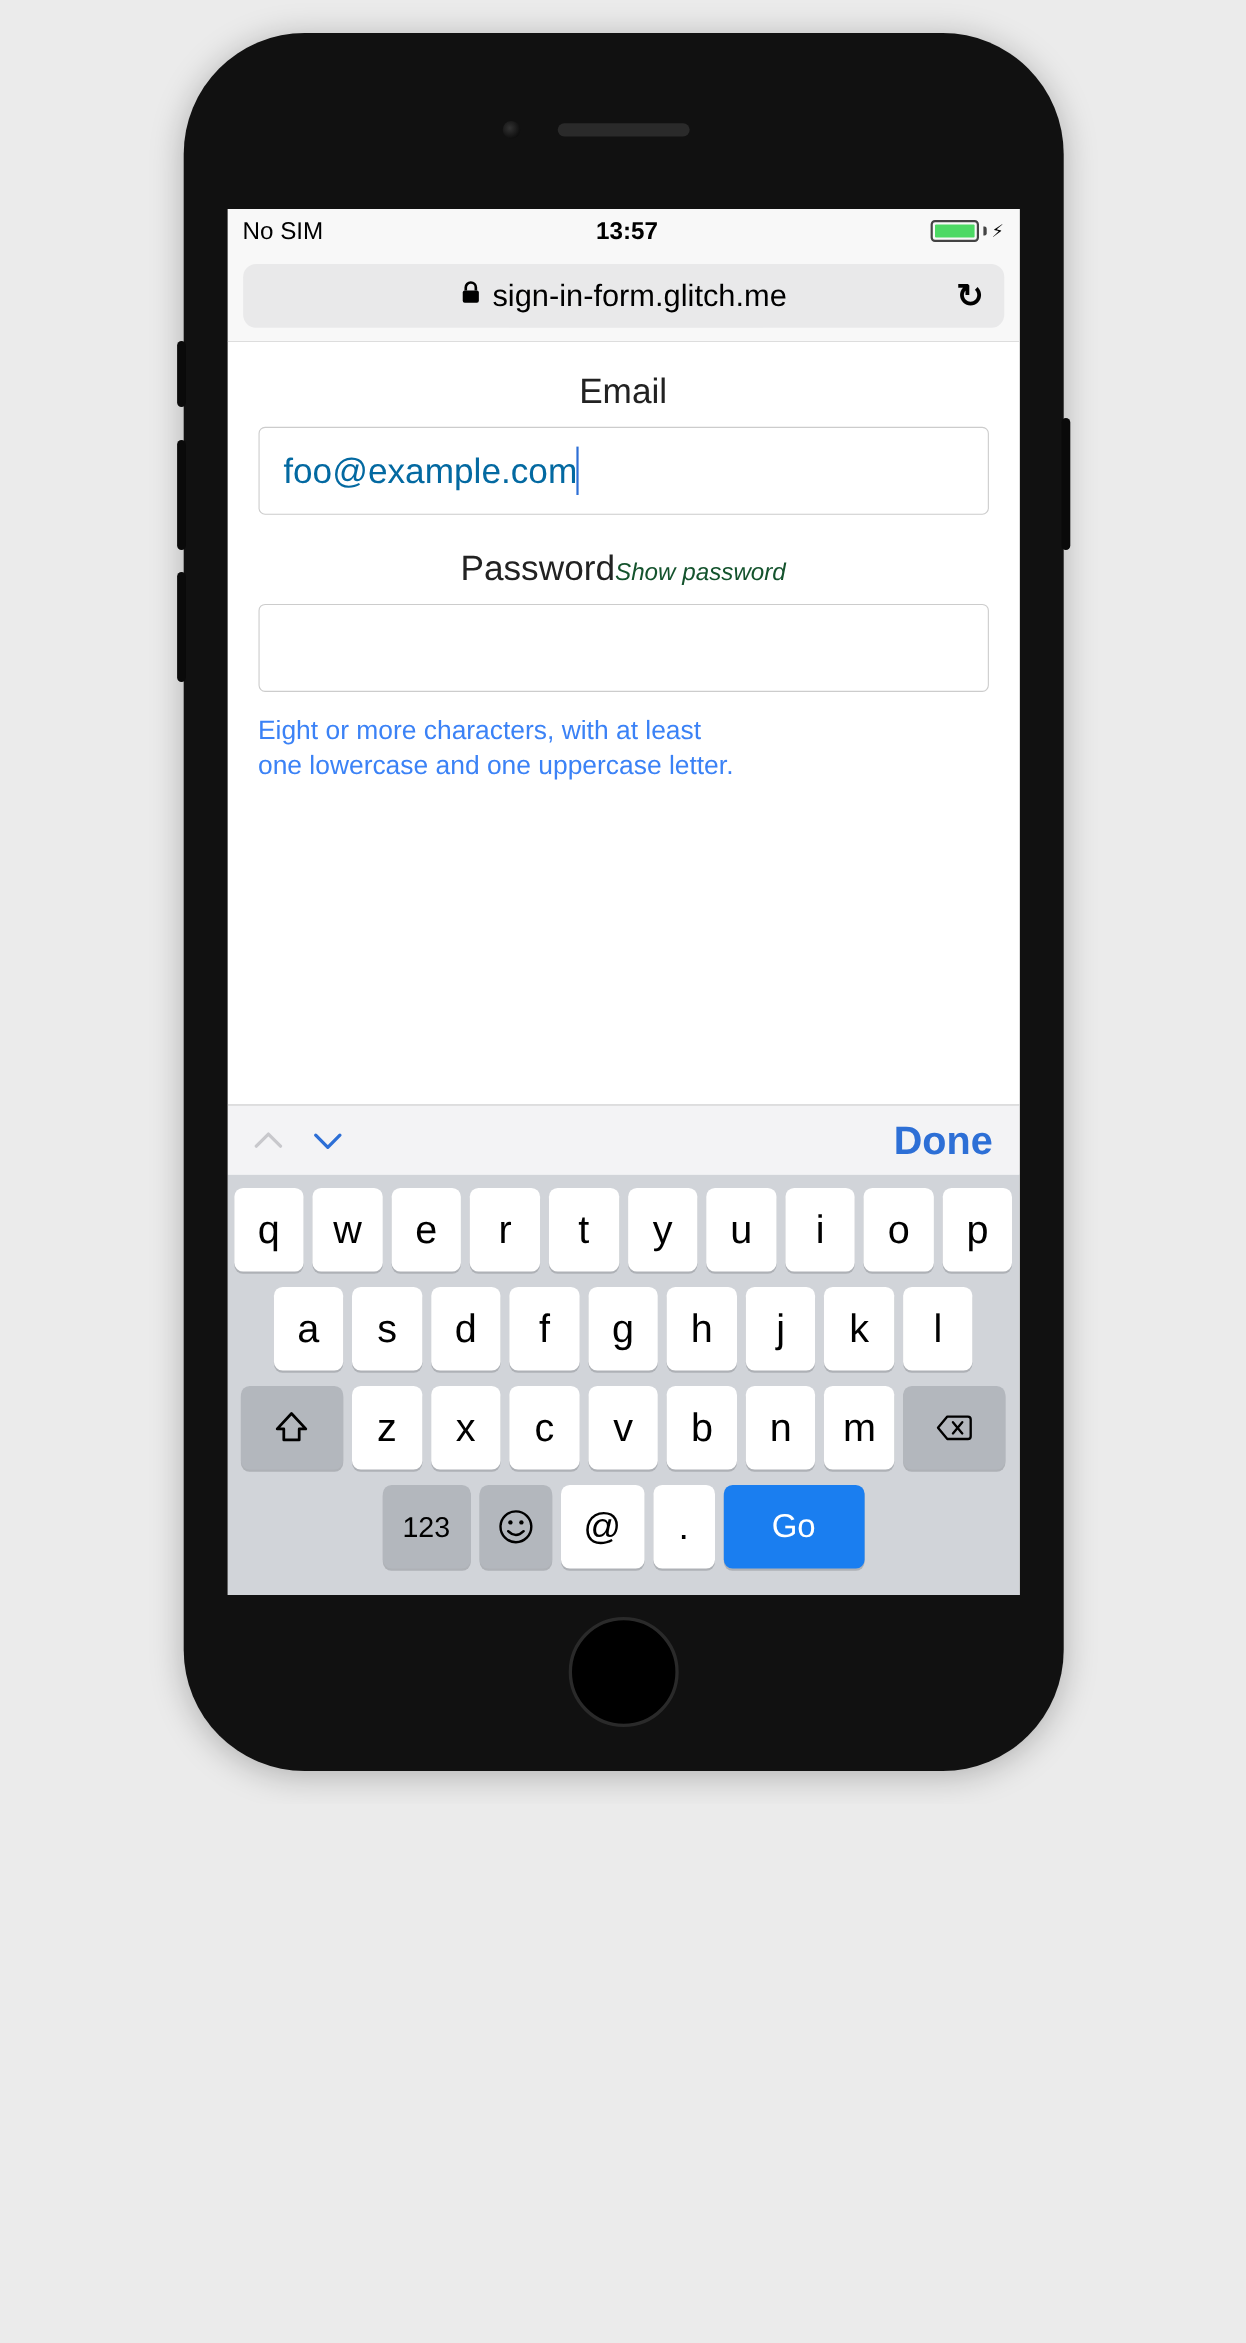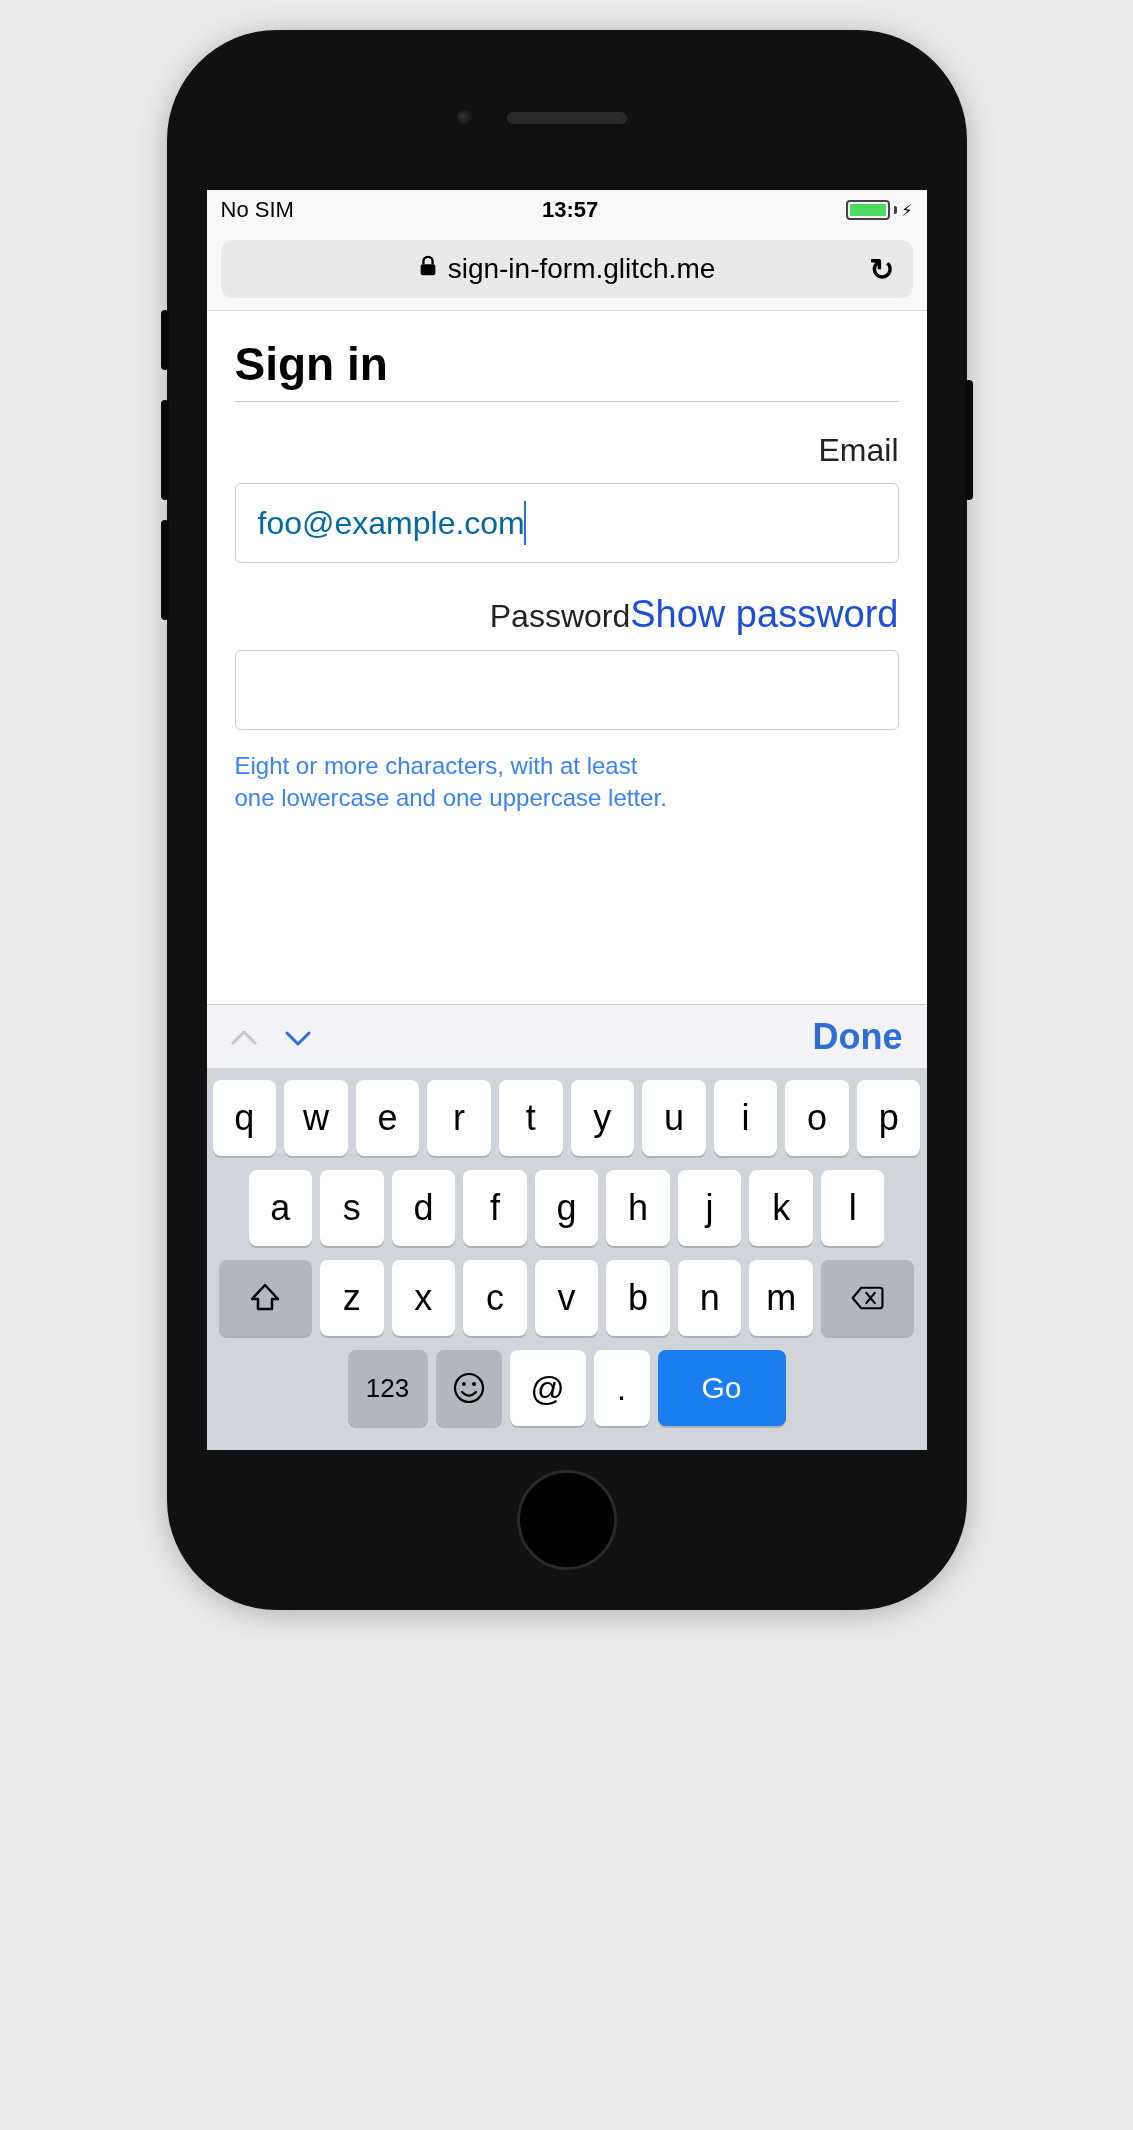--- a/index.html
+++ b/index.html
@@ -118,26 +118,27 @@
     font-weight: 700;
     padding-bottom: 10px;
     border-bottom: 1px solid #ccc;
     margin-bottom: 30px;
   }
   .field-label {
     font-size: 32px;
     color: #222;
     margin-bottom: 14px;
     display: flex;
-    justify-content: flex-end;
+    justify-content: center;
     align-items: baseline;
   }
   .show-pw {
-    color: #1d4ed8;
-    font-size: 38px;
+    color: #14532d;
+    font-size: 22px;
+    font-style: italic;
   }
   .text-input {
     width: 100%;
     height: 80px;
     border: 1px solid #ccc;
     border-radius: 6px;
     font-size: 32px;
     padding: 0 22px;
     color: #0369a1;
     background: #fff;
@@ -252,21 +253,20 @@
               <rect x="2" y="10" width="16" height="12" rx="2" fill="#000"></rect>
               <path d="M5 10 V7 a5 5 0 0 1 10 0 V10" stroke="#000" stroke-width="2.6" fill="none"></path>
             </svg>
         </span>
         <span>sign-in-form.glitch.me</span>
         <span class="reload">↻</span>
       </div>
     </div>
 
     <div class="page">
-      <h1 class="title">Sign in</h1>
 
       <div class="field-label">
         <span>Email</span>
       </div>
       <div class="input-wrap">
         <input class="text-input" id="email-input" value="foo@example.com" style="">
         <div class="cursor" id="email-cursor" style="left: 289.266px;"></div>
       </div>
 
       <div class="field-label">

